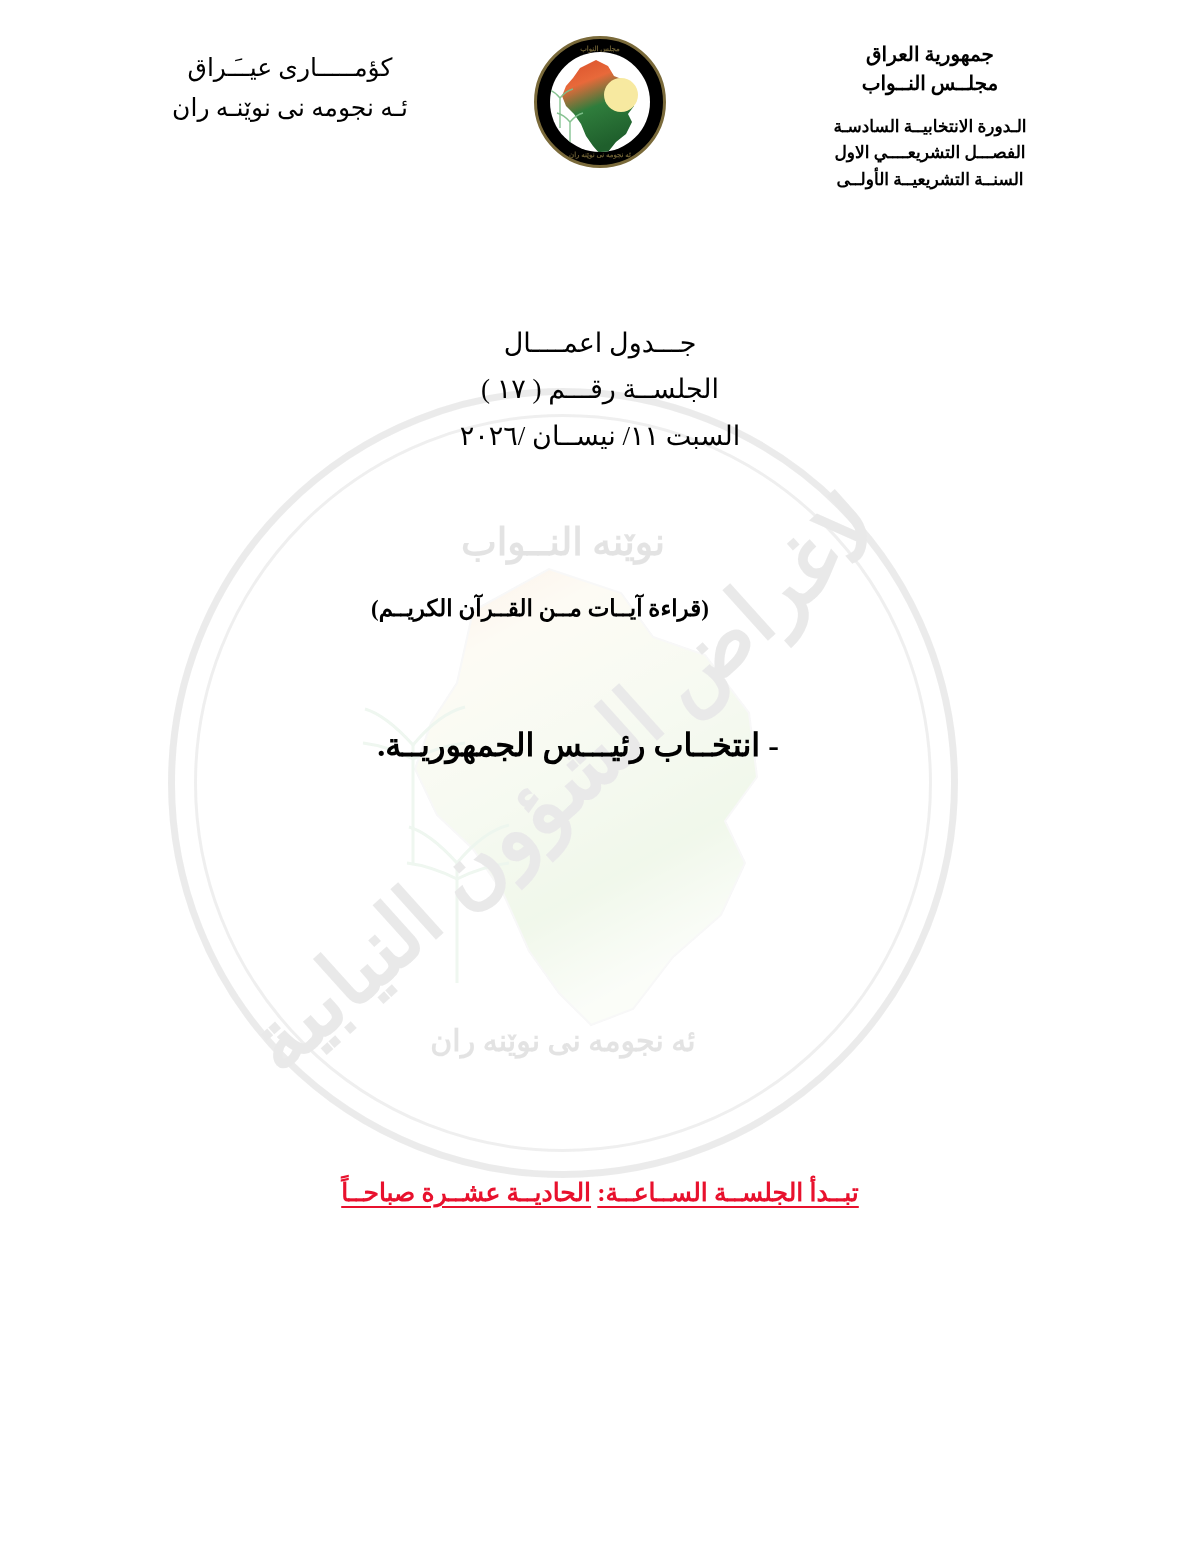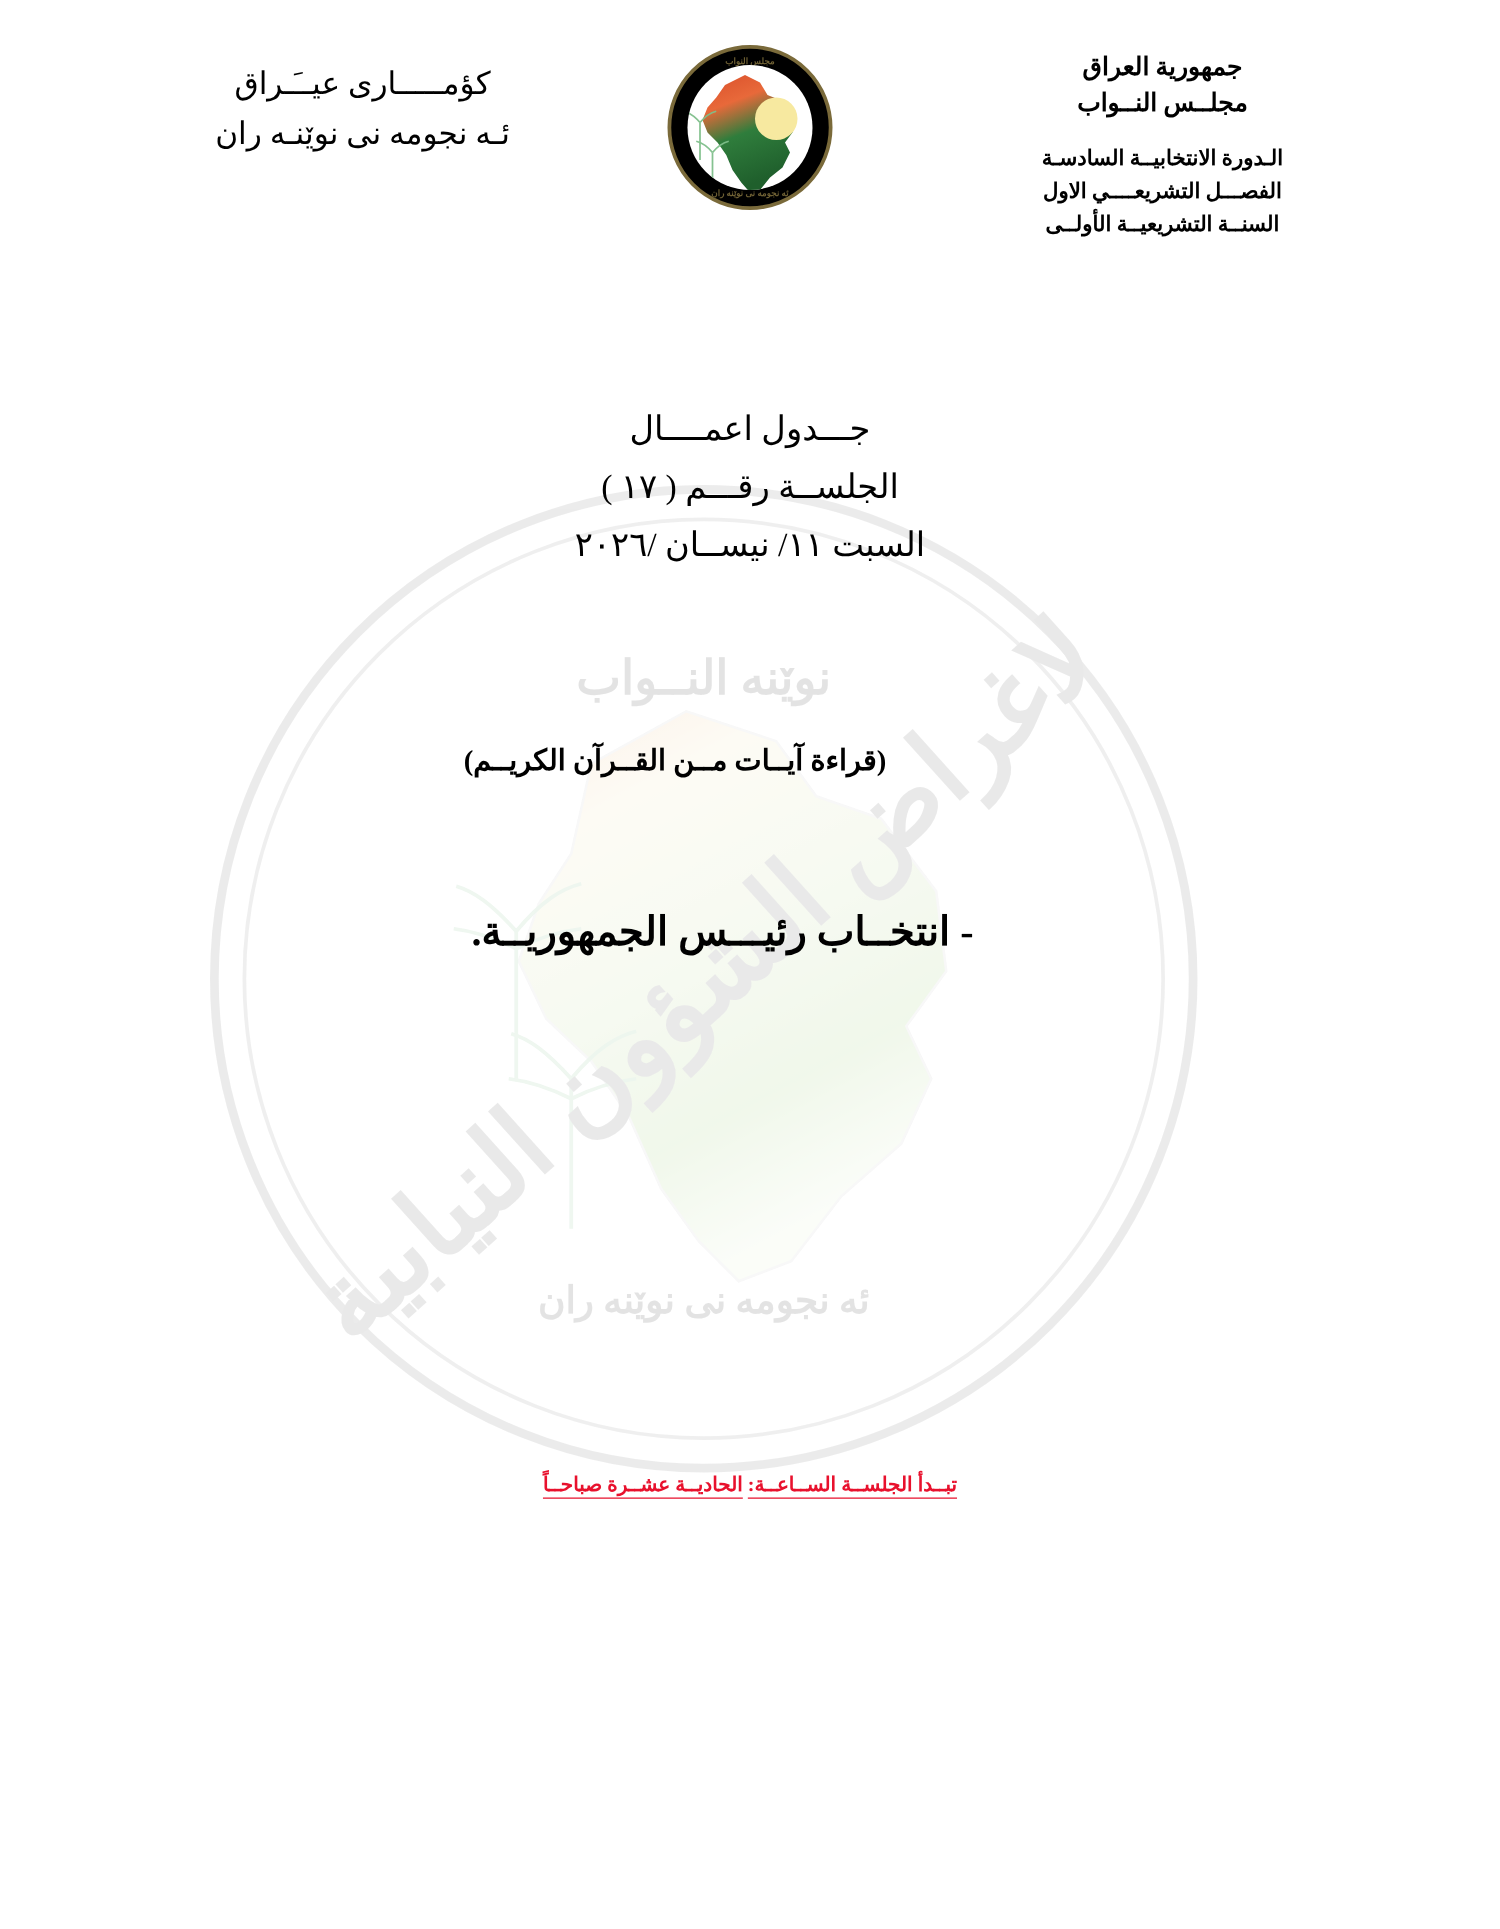--- a/index.html
+++ b/index.html
@@ -209,21 +209,21 @@
     display: inline-block;
     margin-right: 14px;
   }
 
   .start-time {
     position: absolute;
     top: 1178px;
     left: 0;
     right: 0;
     text-align: center;
-    font-size: 16px;
+    font-size: 25px;
     font-weight: bold;
     color: #e8112d;
   }
   .start-time span.u {
     text-decoration: underline;
     text-underline-offset: 5px;
   }
 </style>
 </head>
 <body>

